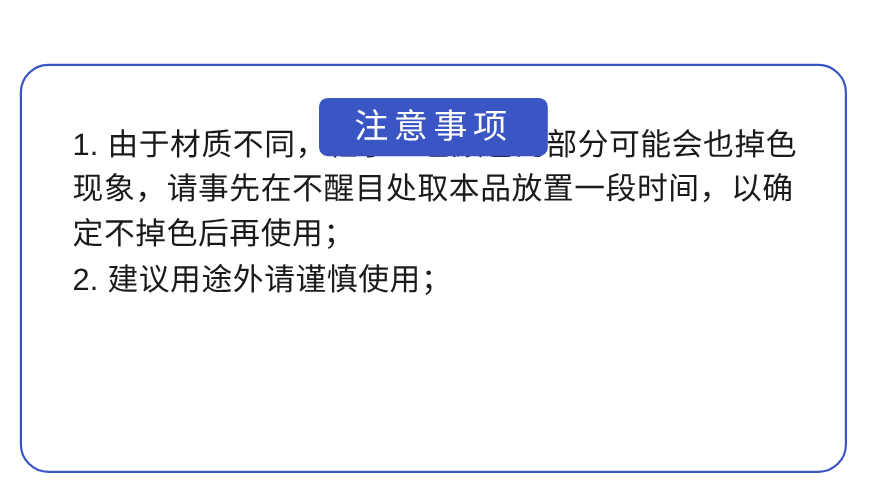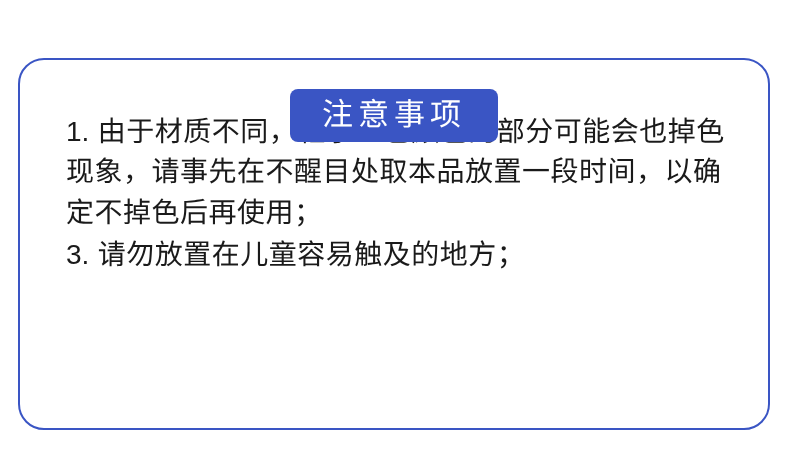--- a/index.html
+++ b/index.html
@@ -65,21 +65,21 @@
 
   <div id="notice-title-badge">注意事项</div>
 
   <div id="notice-body">
 
     <p class="notice-item">
       <span class="num">1.</span>
       <span class="txt">由于材质不同，鞋子上也颜色的部分可能会也掉色现象，请事先在不醒目处取本品放置一段时间，以确定不掉色后再使用；</span>
     </p>
 
+    <p class="notice-item">
+      <span class="num">2.</span>
+      <span class="txt">建议用途外请谨慎使用；</span>
+    </p>
 
-    <p class="notice-item">
-      <span class="num">3.</span>
-      <span class="txt">请勿放置在儿童容易触及的地方；</span>
-    </p>
 
 
   </div>
 </div>
 
 </body></html>

